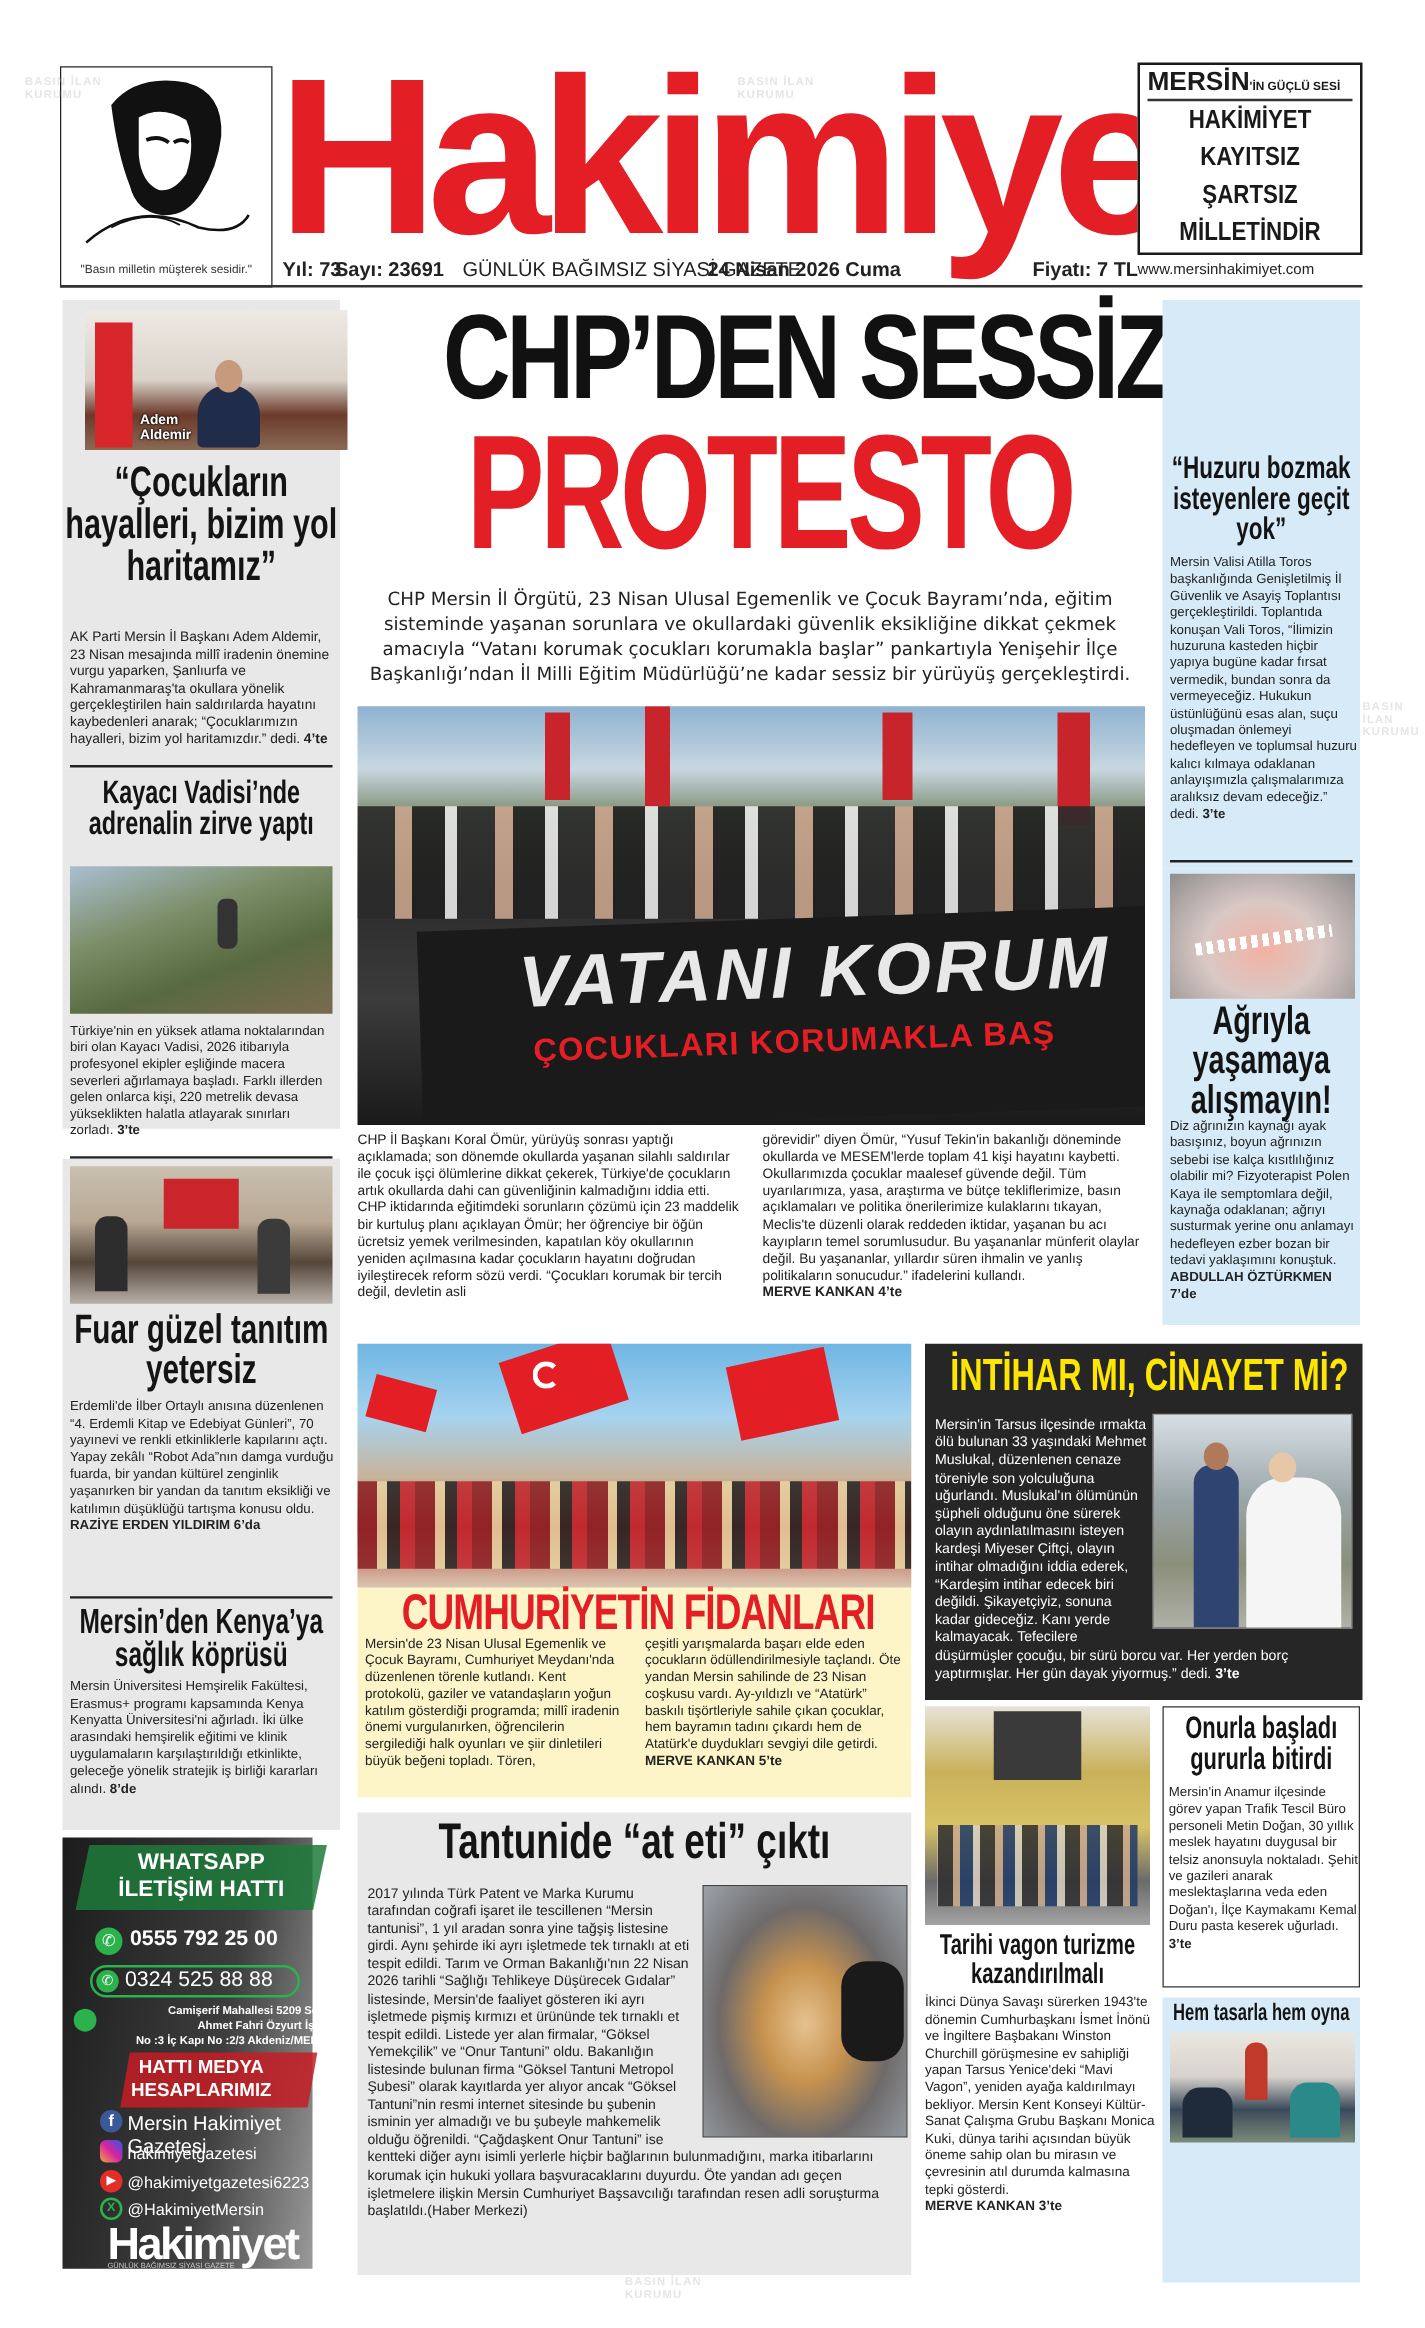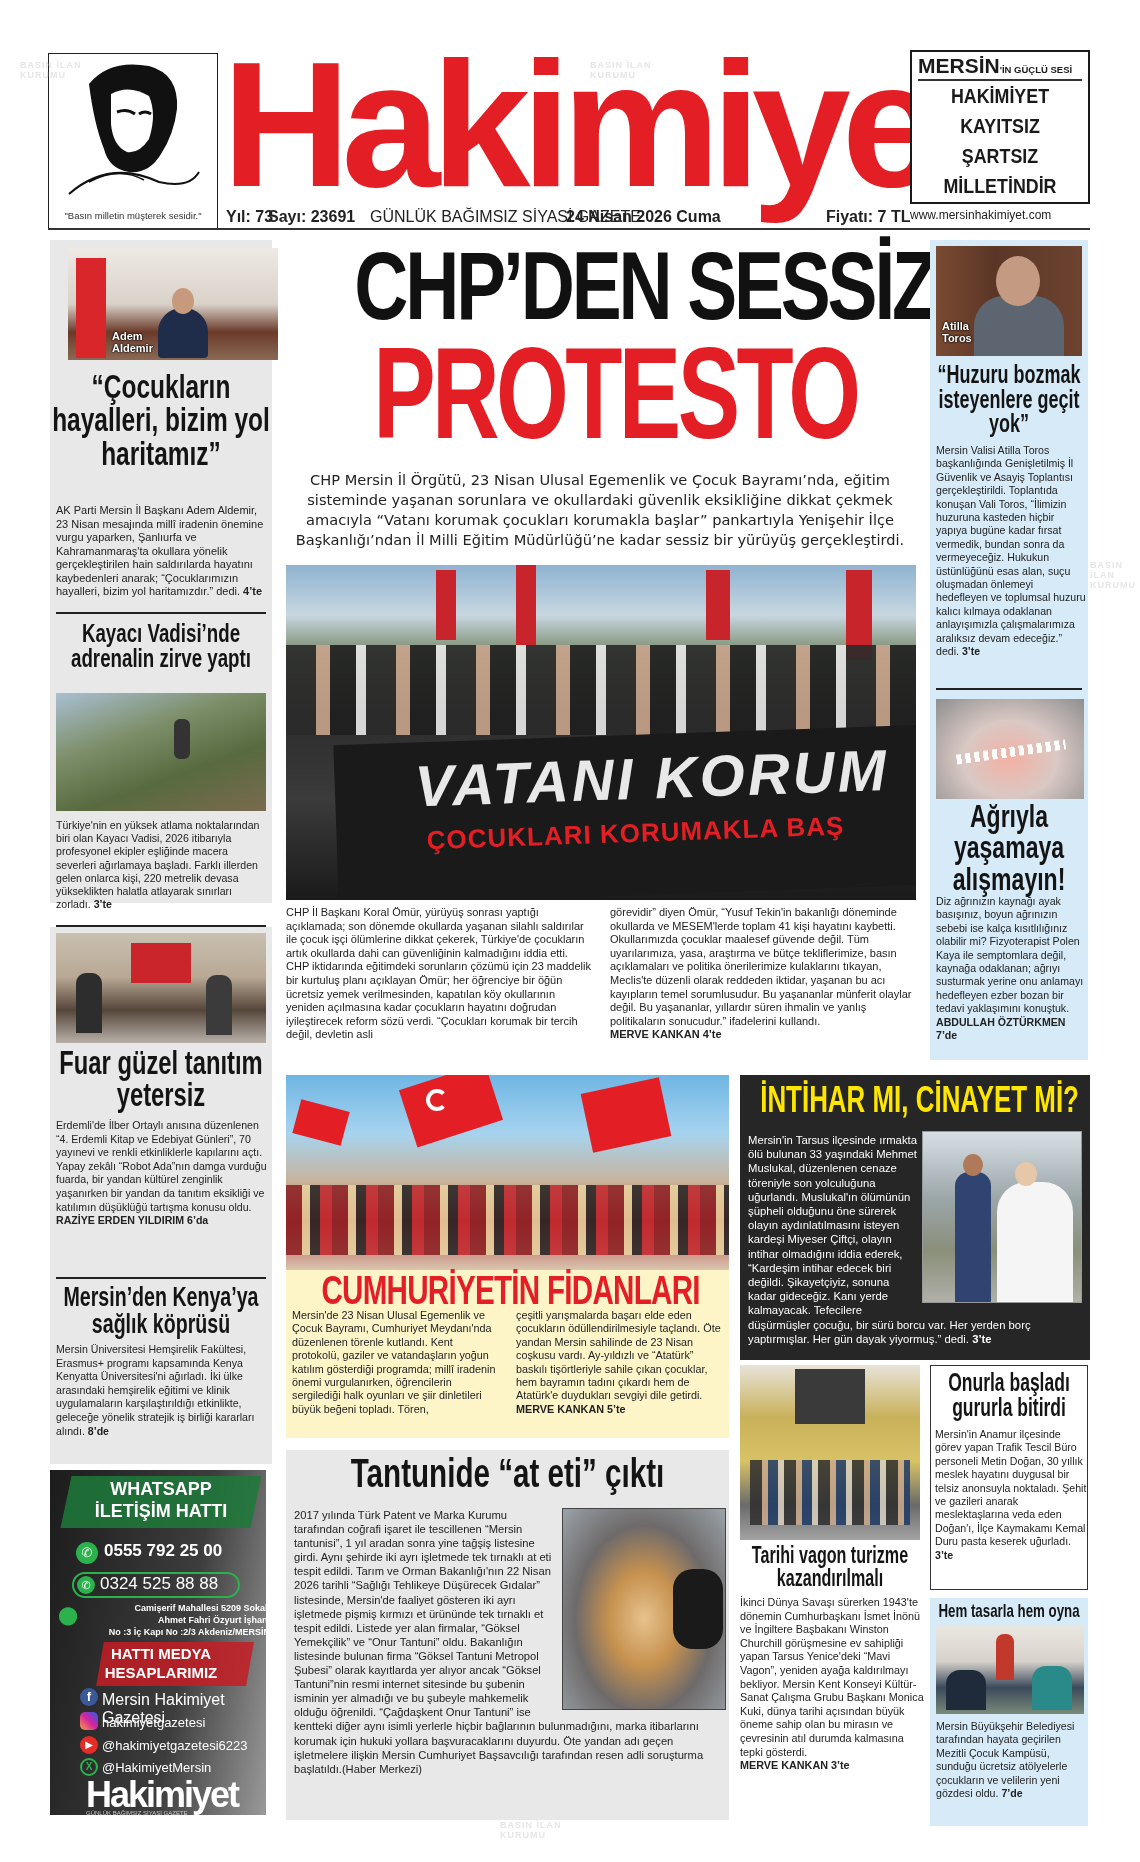--- a/index.html
+++ b/index.html
@@ -28,21 +28,21 @@
   #main-head2 { left: 285px; top: 328px; width: 630px; text-align:center; font-size: 130px; font-weight: bold; color: #e31e24; line-height: 1; letter-spacing: -5px; transform: scaleX(0.72); transform-origin: center top; white-space: nowrap; }
   #main-spot { left: 285px; top: 470px; width: 630px; font-family: "DejaVu Sans", sans-serif; font-size: 14.6px; line-height: 20px; text-align: center; color: #222; }
   .twocol { display: flex; gap: 18px; }
   .twocol > div { flex: 1; }
 
   #cumhuriyet-box { left: 286px; top: 1075px; width: 443px; height: 363px; background: #fdf5c8; }
   #intihar-box { left: 740px; top: 1075px; width: 350px; height: 285px; background: #262626; color: #fff; }
   #tantuni-box { left: 286px; top: 1450px; width: 443px; height: 370px; background: #e8e8e8; }
   #onur-box { left: 930px; top: 1365px; width: 158px; height: 225px; border: 1.5px solid #333; background: #fff; }
   #hem-box { left: 930px; top: 1598px; width: 158px; height: 228px; background: #d6eaf8; }
-  #wa-box { left: 50px; top: 1470px; width: 216px; height: 345px; background: linear-gradient(100deg,#1c1c1c 0%,#3d3d3d 60%,#9a9a9a 100%); color: #fff; }
+  #wa-box { left: 50px; top: 1470px; width: 200px; height: 345px; background: linear-gradient(100deg,#1c1c1c 0%,#3d3d3d 60%,#9a9a9a 100%); color: #fff; }
 
   .wm { position:absolute; font-size: 9px; font-weight: bold; color: rgba(180,180,180,0.35); letter-spacing: 1px; pointer-events:none; }
 </style>
 </head>
 <body>
 
 <div id="atat-box" class="abs">
   <svg width="168" height="150" viewBox="0 0 168 150">
     <path d="M40 30 Q60 5 100 12 Q130 20 128 55 Q125 80 112 100 Q100 120 80 118 Q60 115 55 95 Q45 70 40 30Z" fill="#111"></path>
     <path d="M62 40 Q80 30 100 42 Q108 60 100 85 Q90 100 78 98 Q64 92 62 70Z" fill="#fff"></path>
@@ -201,25 +201,20 @@
 
 <div id="tantuni-box" class="abs">
   <div class="abs hl" style="left:-40px;top:4px;width:523px;font-size:40px;transform:scaleX(0.74);transform-origin:center top;white-space:nowrap;">Tantunide “at eti” çıktı</div>
   <div class="photo" style="left:276px;top:58px;width:164px;height:202px;background:radial-gradient(ellipse at 50% 55%,#e6c28e 0%,#c7924f 30%,#6e6a6a 60%,#9aa3aa 100%);border:1px solid #444;">
     <div class="abs" style="left:110px;top:60px;width:50px;height:80px;background:#1a1a1a;border-radius:20px;"></div>
   </div>
   <div class="abs body-text" style="left:8px;top:58px;width:430px;font-size:11.2px;line-height:14.1px;"><span style="float:right;width:170px;height:210px;"></span><span>2017 yılında Türk Patent ve Marka Kurumu tarafından coğrafi işaret ile tescillenen “Mersin tantunisi”, 1 yıl aradan sonra yine tağşiş listesine girdi. Aynı şehirde iki ayrı işletmede tek tırnaklı at eti tespit edildi. Tarım ve Orman Bakanlığı'nın 22 Nisan 2026 tarihli “Sağlığı Tehlikeye Düşürecek Gıdalar” listesinde, Mersin'de faaliyet gösteren iki ayrı işletmede pişmiş kırmızı et ürününde tek tırnaklı et tespit edildi. Listede yer alan firmalar, “Göksel Yemekçilik” ve “Onur Tantuni” oldu. Bakanlığın listesinde bulunan firma “Göksel Tantuni Metropol Şubesi” olarak kayıtlarda yer alıyor ancak “Göksel Tantuni”nin resmi internet sitesinde bu şubenin isminin yer almadığı ve bu şubeyle mahkemelik olduğu öğrenildi. “Çağdaşkent Onur Tantuni” ise kentteki diğer aynı isimli yerlerle hiçbir bağlarının bulunmadığını, marka itibarlarını korumak için hukuki yollara başvuracaklarını duyurdu. Öte yandan adı geçen işletmelere ilişkin Mersin Cumhuriyet Başsavcılığı tarafından resen adli soruşturma başlatıldı.(Haber Merkezi)</span></div>
 </div>
 
 <div class="abs rightcol" style="top:240px;height:455px;">
-  <div class="photo" style="left:6px;top:6px;width:146px;height:110px;background:linear-gradient(90deg,#7a4a32 0%,#5b3626 40%,#6d4330 100%);">
-    <div class="abs" style="left:38px;top:50px;width:90px;height:60px;background:#5d6670;border-radius:30px 30px 0 0;"></div>
-    <div class="abs" style="left:60px;top:10px;width:44px;height:50px;border-radius:50%;background:#c49a83;"></div>
-    <div class="abs" style="left:6px;top:74px;font-size:11px;color:#fff;font-weight:bold;text-shadow:0 0 2px #000,0 0 2px #000;line-height:12px;width:40px;">Atilla Toros</div>
-  </div>
   <div class="abs hl" style="left:-32px;top:122px;width:222px;font-size:25px;transform:scaleX(0.72);transform-origin:center top;">“Huzuru bozmak isteyenlere geçit yok”</div>
   <div class="abs body-text" style="left:6px;top:204px;width:150px;font-size:10.6px;line-height:13.4px;"><span>Mersin Valisi Atilla Toros başkanlığında Genişletilmiş İl Güvenlik ve Asayiş Toplantısı gerçekleştirildi. Toplantıda konuşan Vali Toros, “İlimizin huzuruna kasteden hiçbir yapıya bugüne kadar fırsat vermedik, bundan sonra da vermeyeceğiz. Hukukun üstünlüğünü esas alan, suçu oluşmadan önlemeyi hedefleyen ve toplumsal huzuru kalıcı kılmaya odaklanan anlayışımızla çalışmalarımıza aralıksız devam edeceğiz.” dedi.</span> <b>3’te</b></div>
   <div class="rule" style="left:6px;top:448px;width:146px;"></div>
 </div>
 
 <div class="abs rightcol" style="top:695px;height:365px;">
   <div class="photo" style="left:6px;top:4px;width:148px;height:100px;background:radial-gradient(ellipse at 50% 60%,#f3b1a3 0%,#d9c8c4 45%,#8e8e8e 100%);">
     <div class="abs" style="left:20px;top:48px;width:110px;height:10px;background:repeating-linear-gradient(90deg,#fff 0 5px,transparent 5px 9px);transform:rotate(-8deg);"></div>
   </div>
   <div class="abs hl" style="left:-32px;top:106px;width:222px;font-size:32px;transform:scaleX(0.72);transform-origin:center top;">Ağrıyla yaşamaya alışmayın!</div>
@@ -231,19 +226,18 @@
   <div class="abs body-text" style="left:4px;top:62px;width:152px;font-size:10.6px;line-height:13.4px;"><span>Mersin'in Anamur ilçesinde görev yapan Trafik Tescil Büro personeli Metin Doğan, 30 yıllık meslek hayatını duygusal bir telsiz anonsuyla noktaladı. Şehit ve gazileri anarak meslektaşlarına veda eden Doğan'ı, İlçe Kaymakamı Kemal Duru pasta keserek uğurladı.</span> <b>3’te</b></div>
 </div>
 
 <div id="hem-box" class="abs">
   <div class="abs hl" style="left:-32px;top:4px;width:222px;font-size:19px;transform:scaleX(0.7);transform-origin:center top;white-space:nowrap;">Hem tasarla hem oyna</div>
   <div class="photo" style="left:6px;top:28px;width:148px;height:88px;background:linear-gradient(180deg,#eae6e0 0%,#d7d2cc 40%,#3b4a5a 70%,#7a8a7a 100%);">
     <div class="abs" style="left:60px;top:8px;width:18px;height:46px;background:#c0392b;border-radius:8px 8px 0 0;"></div>
     <div class="abs" style="left:10px;top:44px;width:40px;height:40px;background:#1f2a3a;border-radius:14px 14px 0 0;"></div>
     <div class="abs" style="left:96px;top:40px;width:40px;height:44px;background:#2a8a8a;border-radius:14px 14px 0 0;"></div>
   </div>
-  <div class="abs body-text" style="left:6px;top:122px;width:150px;font-size:10.6px;line-height:13.4px;"><span>Mersin Büyükşehir Belediyesi tarafından hayata geçirilen Mezitli Çocuk Kampüsü, sunduğu ücretsiz atölyelerle çocukların ve velilerin yeni gözdesi oldu.</span> <b>7’de</b></div>
 </div>
 
 <div class="wm" style="left:20px;top:60px;"><span>BASIN İLAN</span><br><span>KURUMU</span></div>
 <div class="wm" style="left:590px;top:60px;"><span>BASIN İLAN</span><br><span>KURUMU</span></div>
 <div class="wm" style="left:1090px;top:560px;"><span>BASIN İLAN</span><br><span>KURUMU</span></div>
 <div class="wm" style="left:500px;top:1820px;"><span>BASIN İLAN</span><br><span>KURUMU</span></div>
 
 </body></html>

